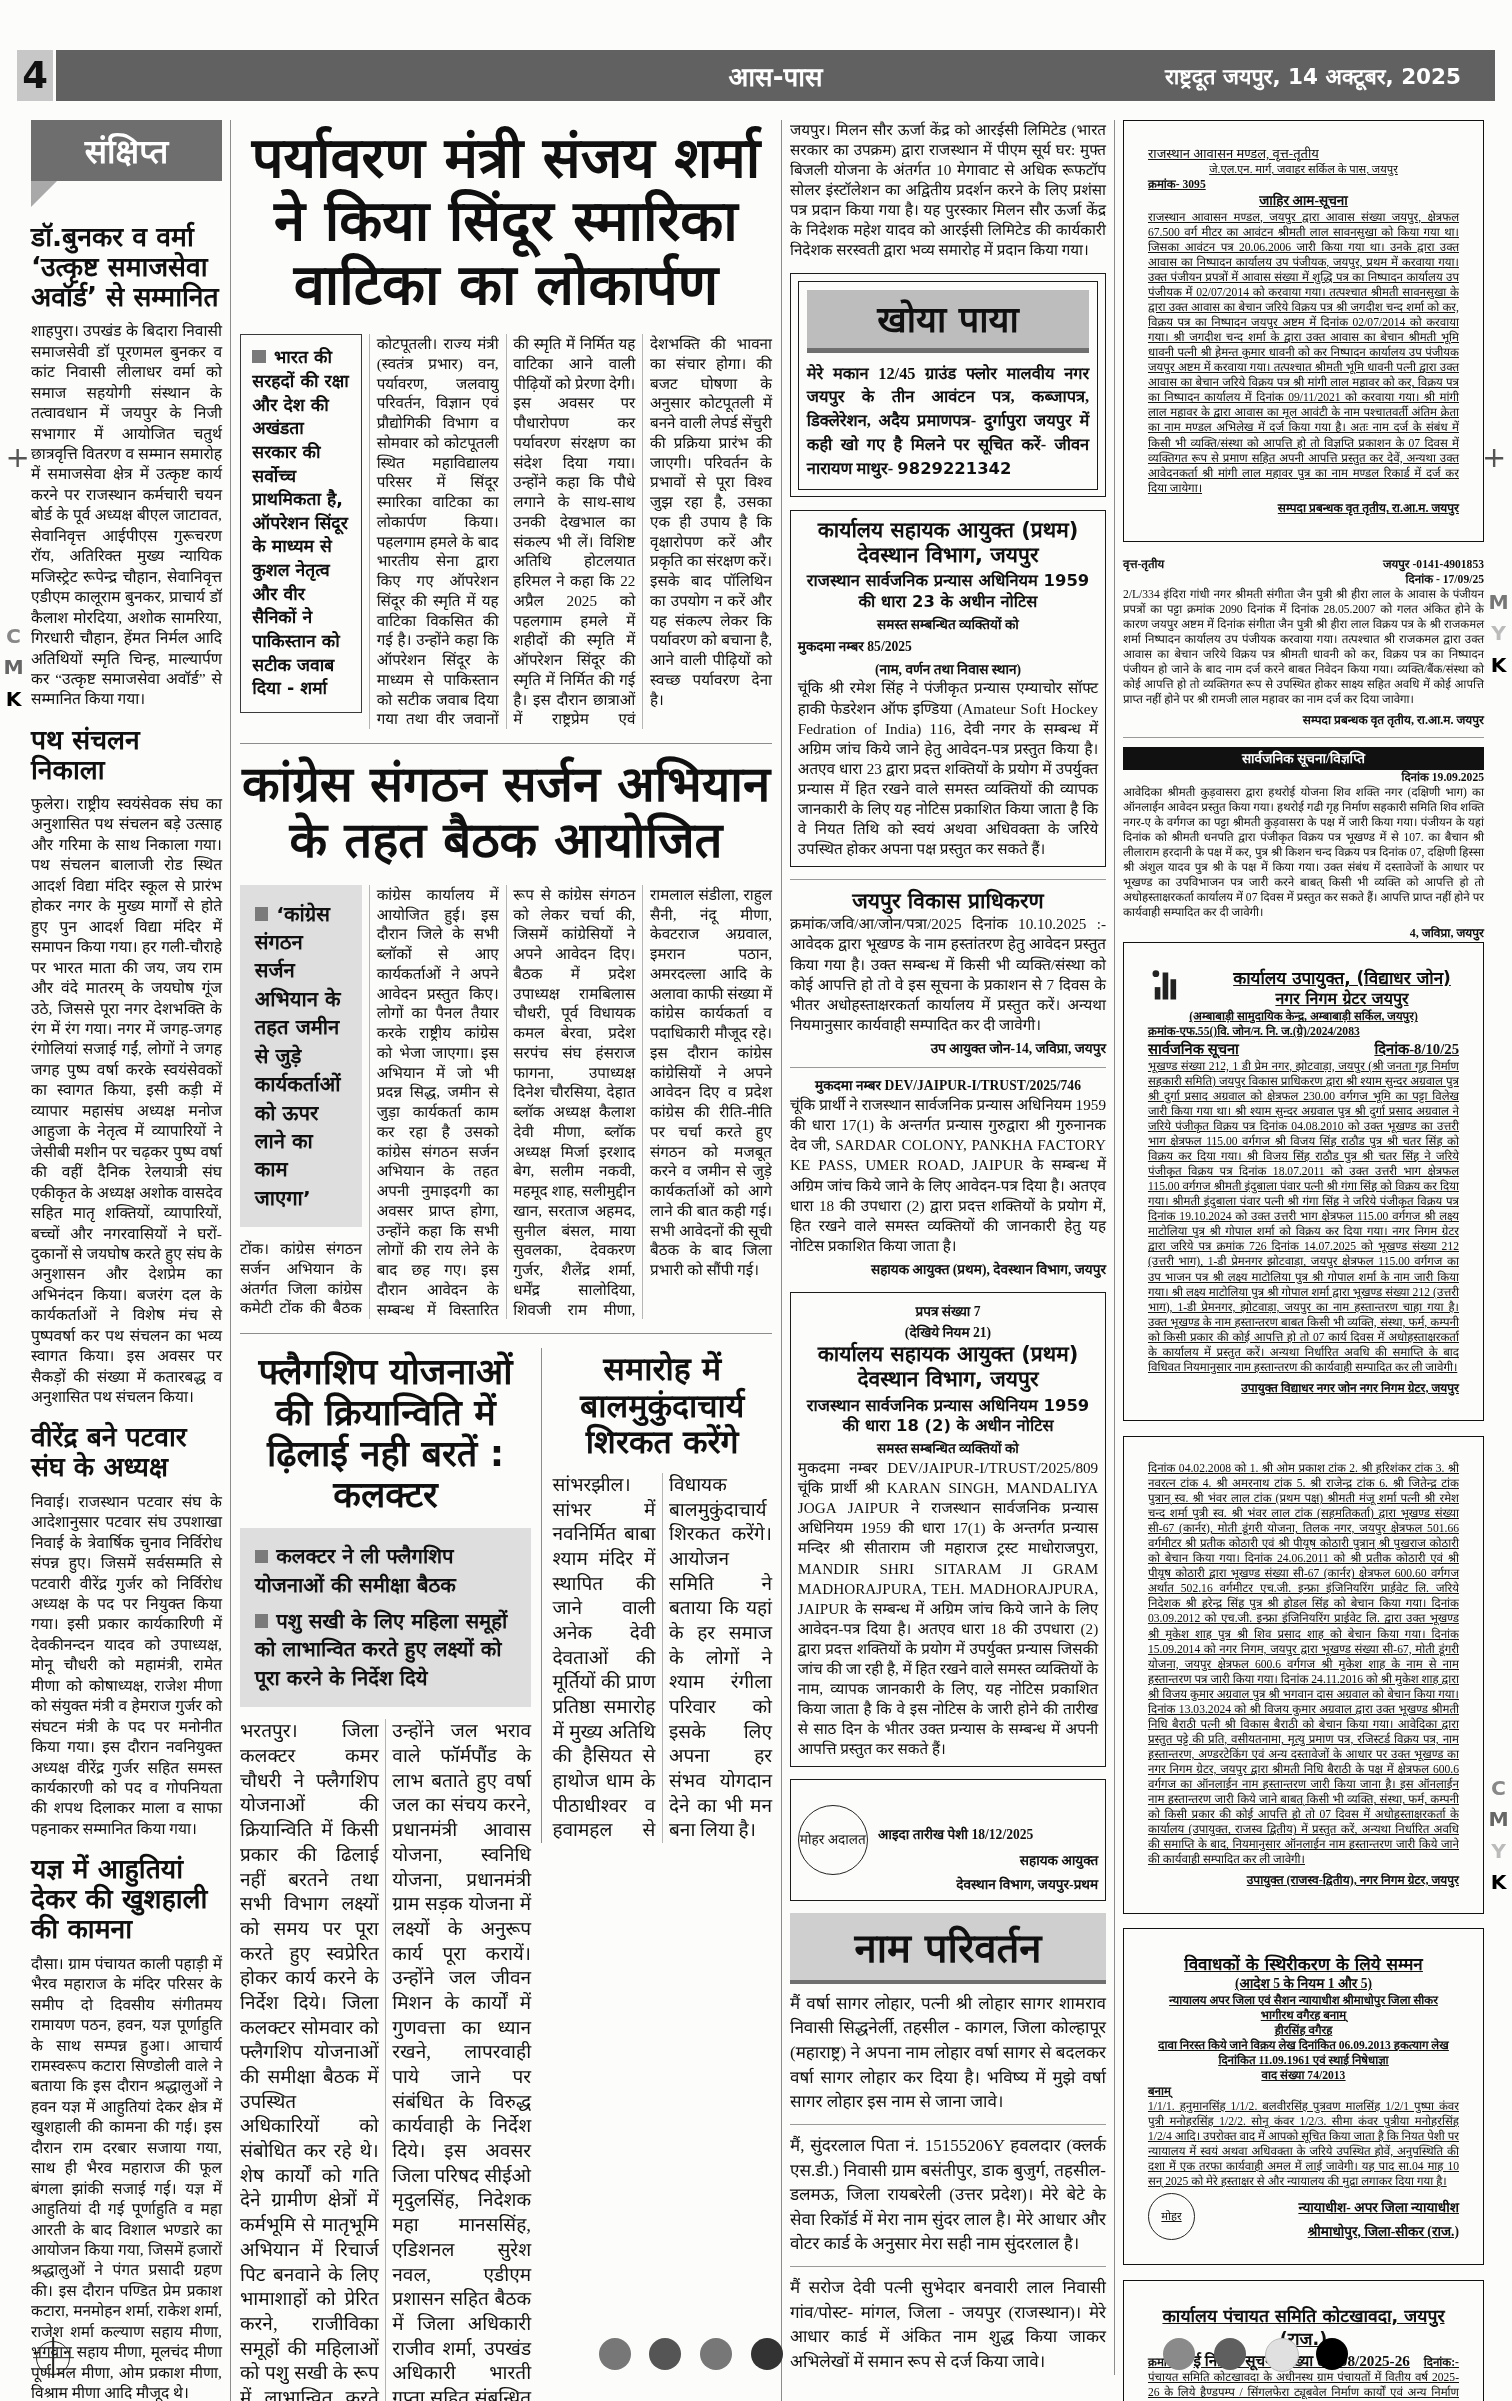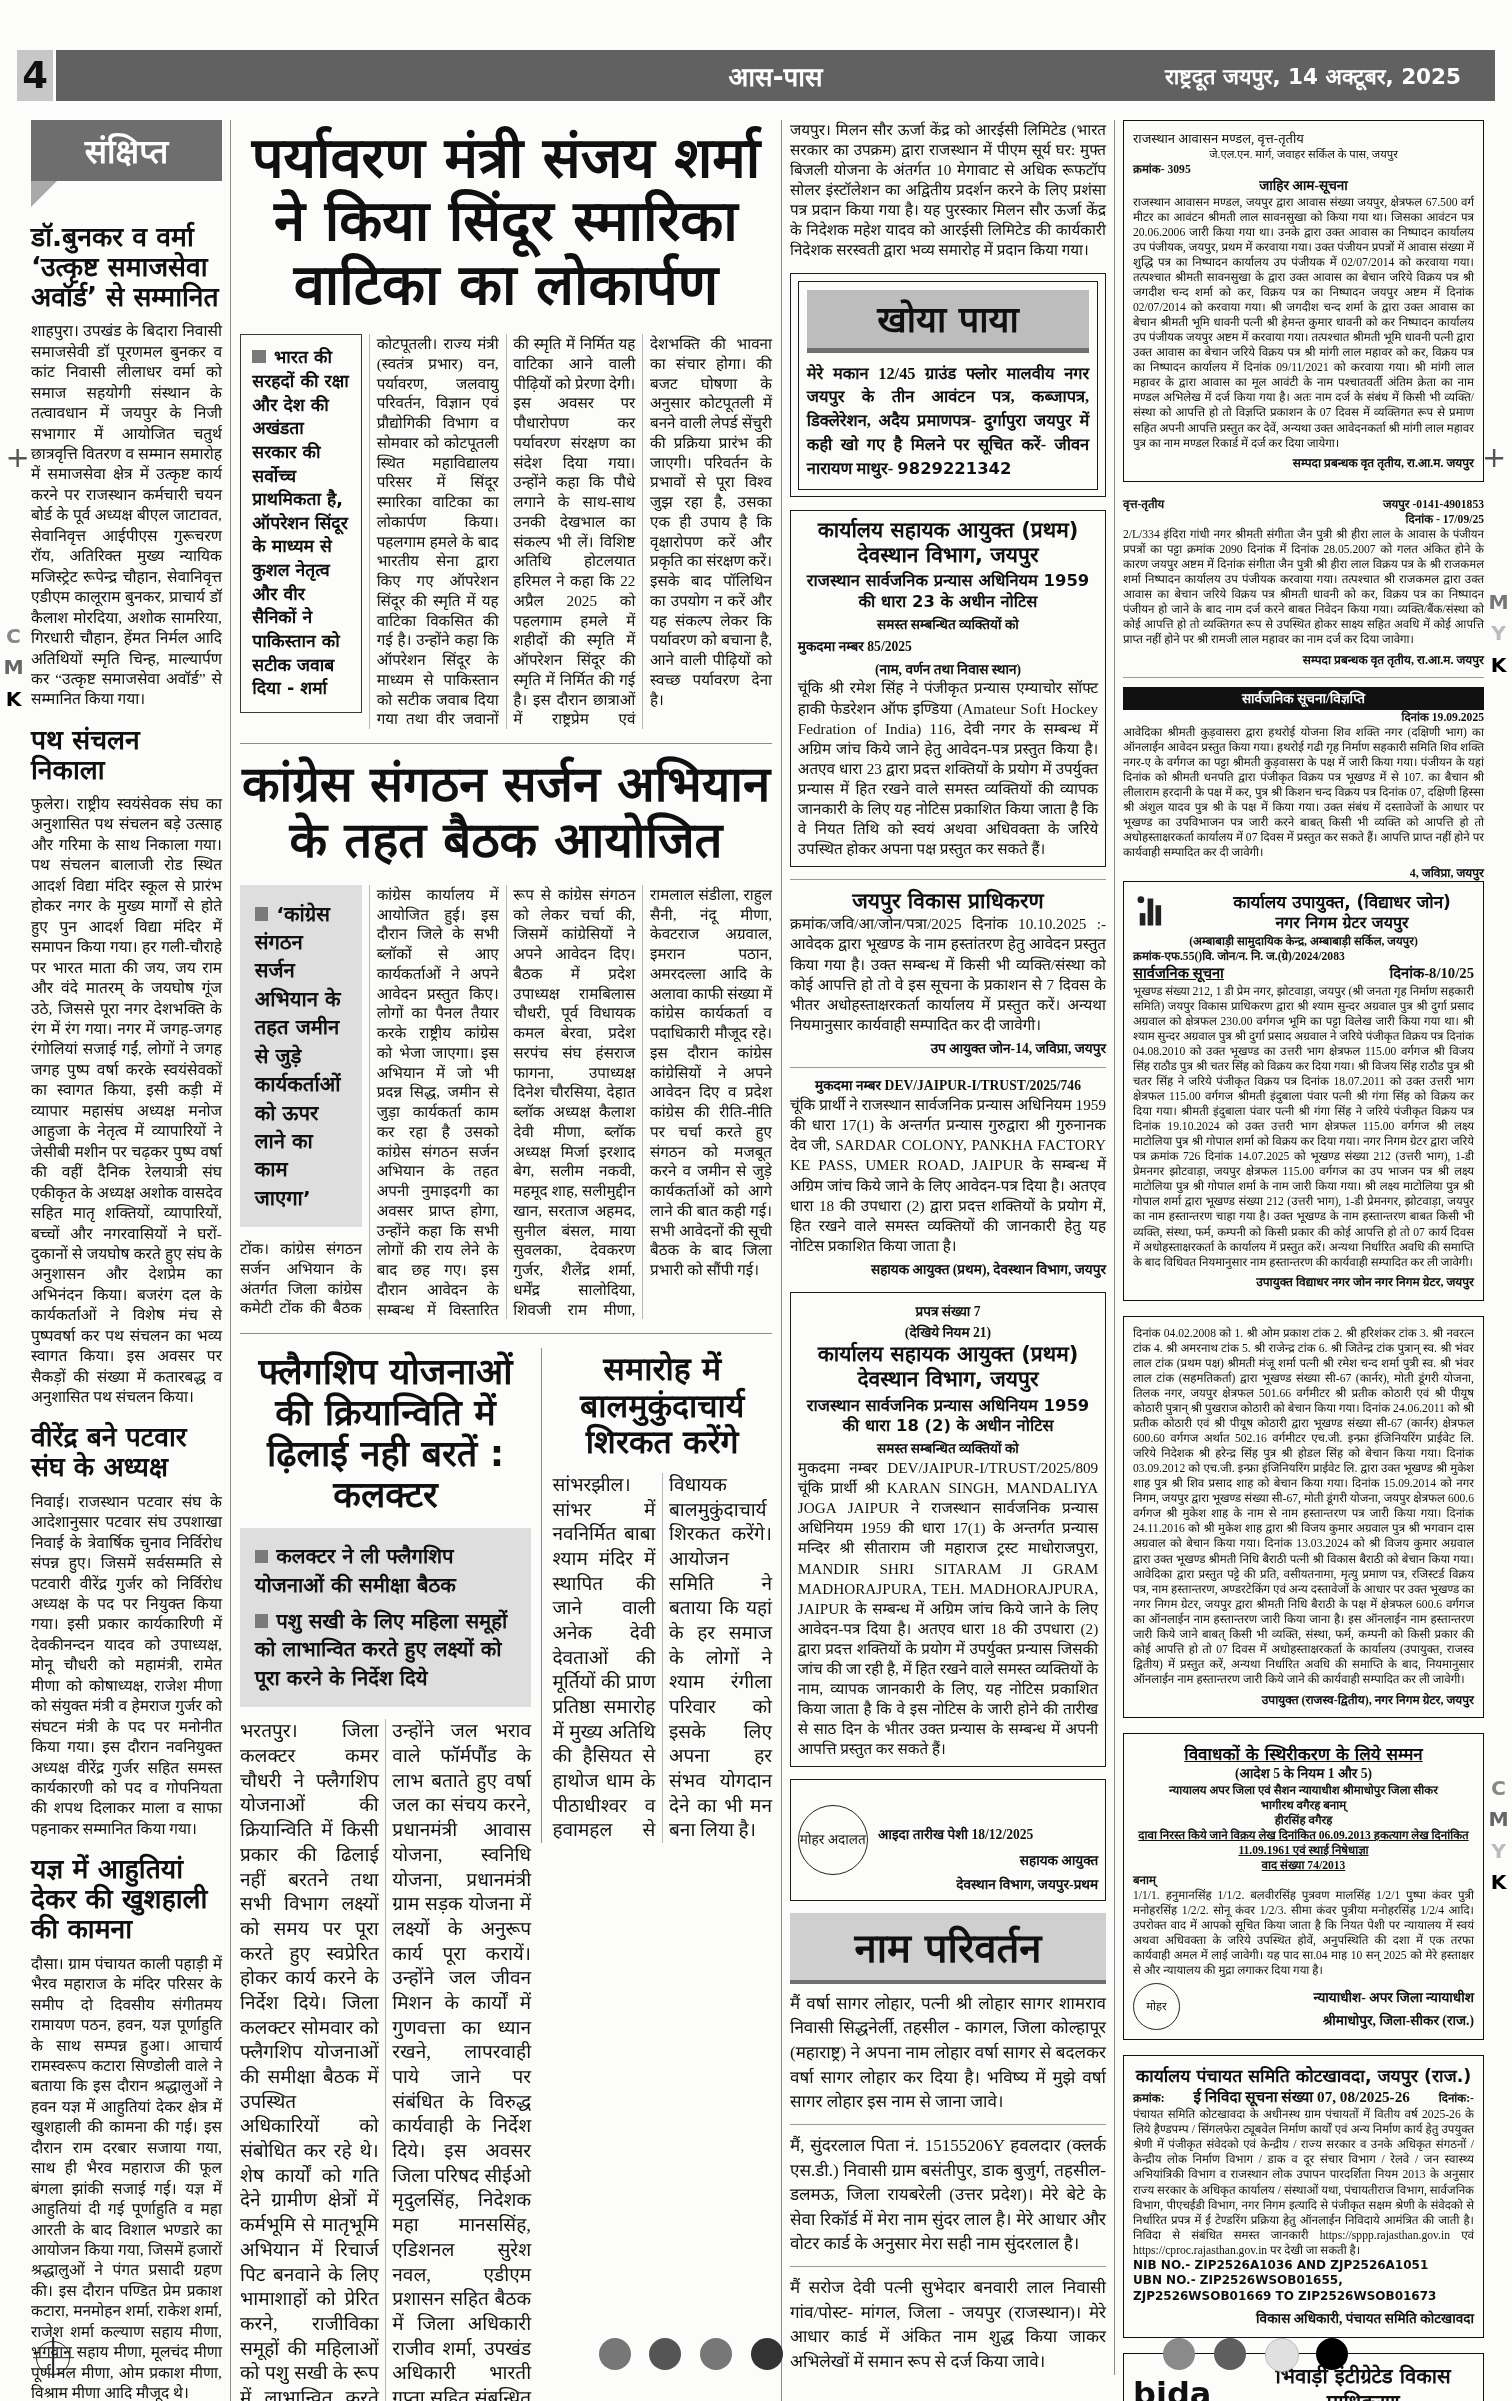--- a/index.html
+++ b/index.html
@@ -53,28 +53,28 @@
         font-family:"DejaVu Sans",sans-serif;padding:4.5px 2.3px;margin-bottom:9px;}
   .notice{font-size:13px;line-height:1.32;}
   .notice .t1{font-size:21px;font-weight:bold;text-align:center;font-family:"DejaVu Sans",sans-serif;line-height:1.2;}
   .notice .t2{font-size:16.4px;font-weight:bold;text-align:center;font-family:"DejaVu Sans",sans-serif;line-height:1.25;margin-top:3.4px;}
   .notice .t3{font-size:13.6px;font-weight:bold;text-align:center;margin-top:3.4px;}
   .notice .meta{display:flex;justify-content:space-between;font-size:13.6px;font-weight:bold;margin:4.5px 0;}
   .sign{text-align:right;font-weight:bold;font-size:13.6px;margin-top:5.6px;}
   .seal{width:68px;height:68px;border:1.7px solid #222;border-radius:50%;display:flex;align-items:center;
         justify-content:center;font-size:13.6px;text-align:center;line-height:1.2;flex:0 0 auto;}
   
-  .adbox{border:1.7px solid #111;padding:9px;margin-bottom:14.7px;}
+  .adbox{border:1.7px solid #111;padding:24px;margin-bottom:14.7px;text-decoration:underline;}
   .dense{font-size:11.6px;line-height:1.3;}
   .naamhdr{background:#cfcfcf;text-align:center;font-size:40px;font-weight:bold;
            font-family:"DejaVu Sans",sans-serif;padding:5.6px;border-bottom:4.5px solid #6f6f6f;margin-bottom:8px;}
   .ctr{text-align:center;}
   .und{text-decoration:underline;}
   .logo{flex:0 0 auto;margin-right:9px;}
-  .hflex{display:flex;align-items:flex-end;gap:32px;}
+  .hflex{display:flex;align-items:center;gap:32px;}
   
   .cmyk{position:absolute;font-family:"DejaVu Sans",sans-serif;font-weight:bold;font-size:20.3px;line-height:1.55;
         display:flex;flex-direction:column;align-items:center;}
   .regrow{position:absolute;bottom:22.6px;left:0;right:0;height:40px;}
   .dot{position:absolute;width:32px;height:32px;border-radius:50%;}
   .cross{position:absolute;width:32px;height:32px;border:1.7px solid #222;border-radius:50%;}
   .cross::before,.cross::after{content:"";position:absolute;background:#222;}
   .cross::before{left:50%;top:-4.5px;bottom:-4.5px;width:1.7px;transform:translateX(-50%);}
   .cross::after{top:50%;left:-4.5px;right:-4.5px;height:1.7px;transform:translateY(-50%);}
   .plus{position:absolute;color:#555;font-size:29px;font-family:"DejaVu Sans",sans-serif;}

